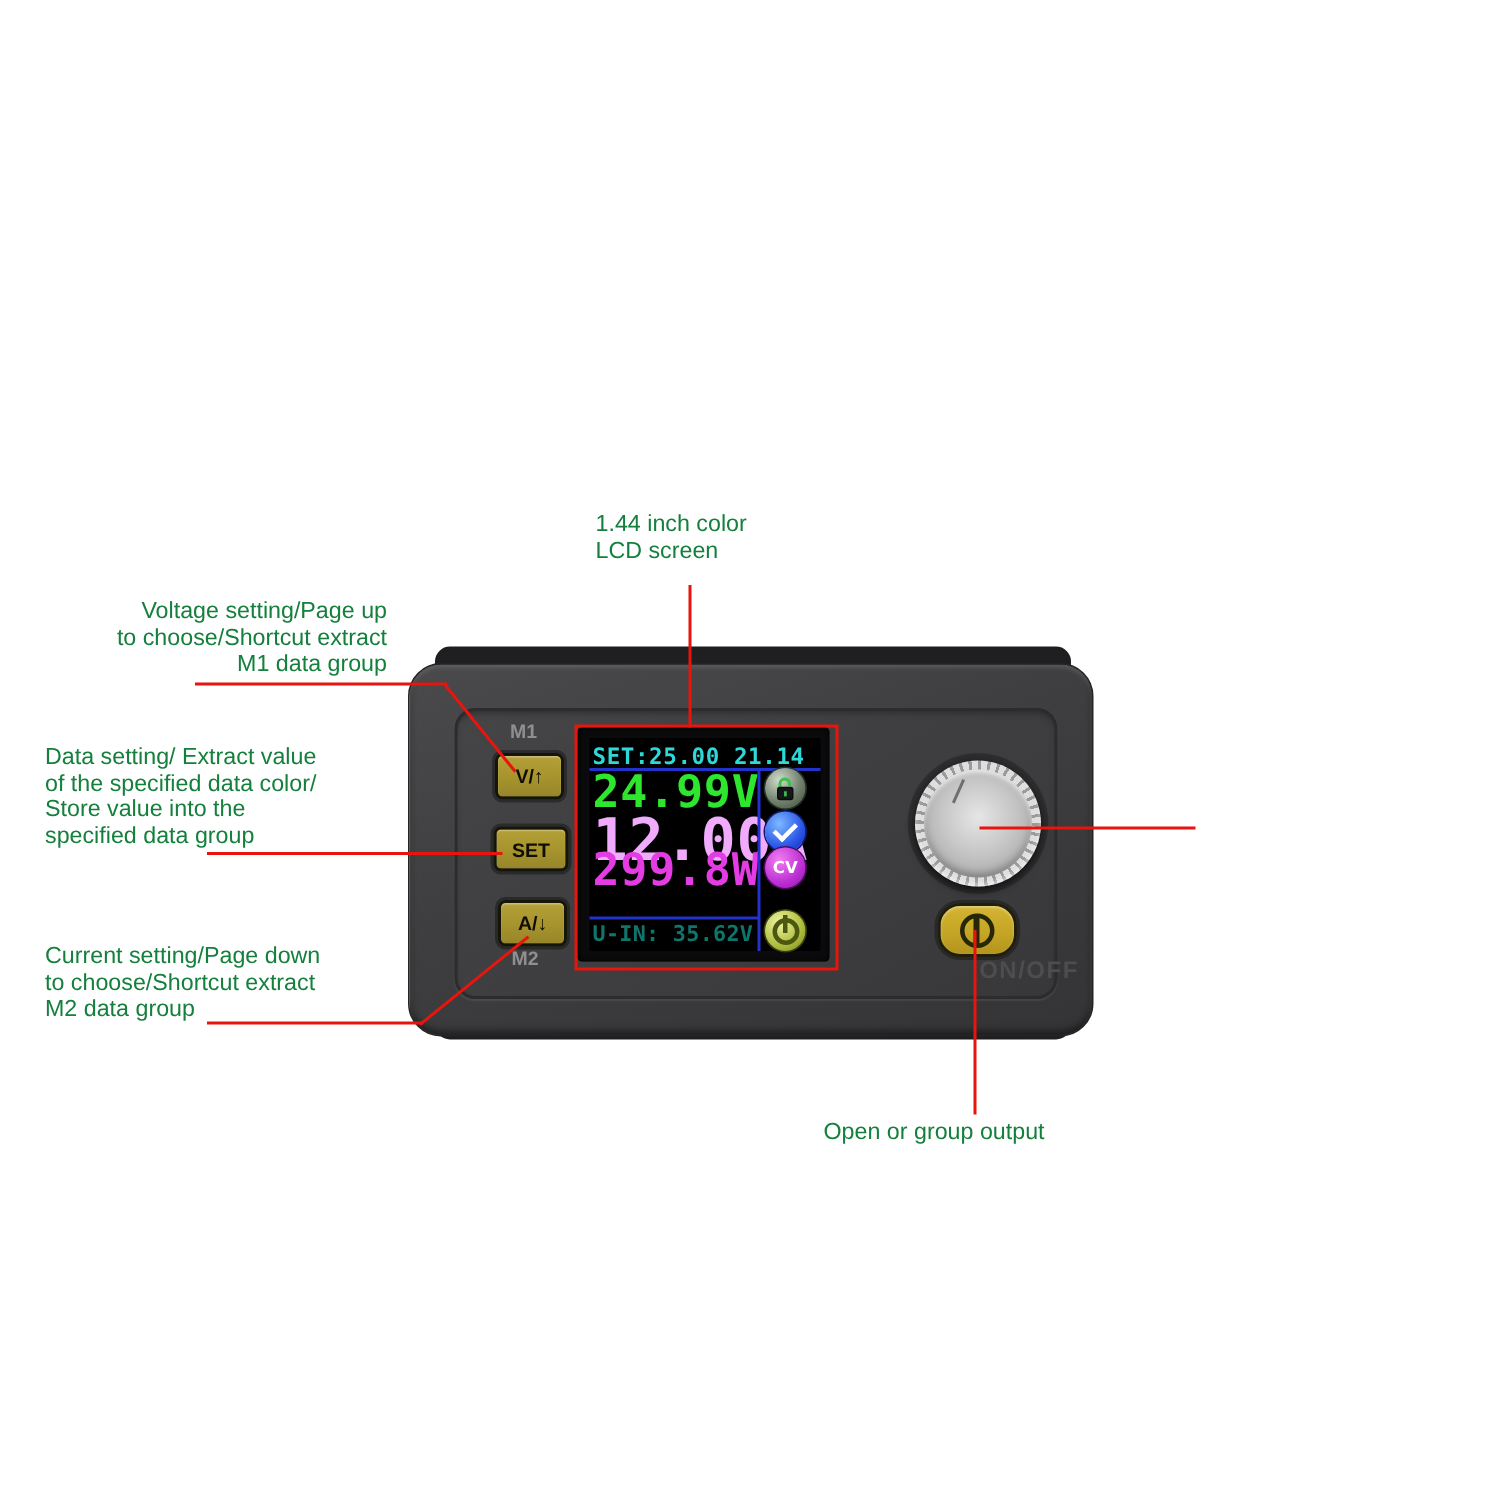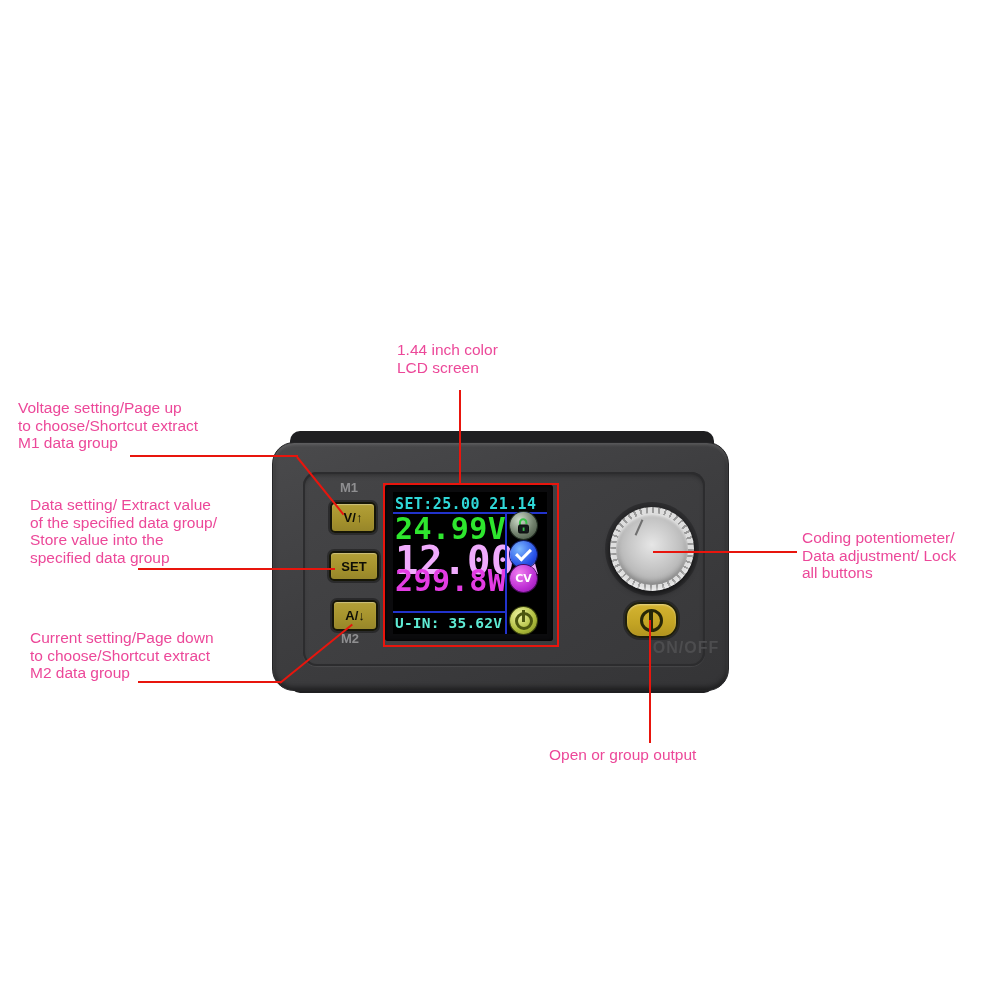--- a/index.html
+++ b/index.html
@@ -1,23 +1,23 @@
 <!DOCTYPE html>
 <html><head>
 <meta charset="utf-8">
 <style>
   html,body{margin:0;padding:0;background:#fff;}
   #canvas{position:relative;width:1000px;height:1000px;background:#ffffff;overflow:hidden;
           font-family:"Liberation Sans", sans-serif;}
 
   
-  .ann{position:absolute;color:#ec4899;font-size:15.5px;line-height:17.5px;
+  .ann{position:absolute;color:#15803d;font-size:15.5px;line-height:17.5px;
        white-space:pre-line;z-index:6;}
   #ann-lcd    {left:397px;top:341px;width:160px;}
-  #ann-voltage{left:18px; top:399px;width:230px;}
+  #ann-voltage{left:28px; top:399px;width:230px;text-align:right;}
   #ann-data   {left:30px; top:496px;width:240px;}
   #ann-current{left:30px; top:629px;width:230px;}
   #ann-knob   {left:802px;top:529px;width:190px;}
   #ann-output {left:549px;top:746px;width:180px;}
 
   
   .rline{position:absolute;background:#e8150d;z-index:7;}
   .rdiag{position:absolute;height:2px;background:#e8150d;transform-origin:0 50%;z-index:7;}
   #line-lcd-v   {left:459px;top:390px;width:2px;height:95px;}
   #line-v1-h    {left:130px;top:455px;width:168px;height:2px;}
@@ -59,21 +59,21 @@
   
   #lcd-bezel{position:absolute;left:385px;top:485px;width:168px;height:156px;background:#0b0b0d;
              border-radius:3px;z-index:3;box-shadow:inset 0 0 4px #000;}
   #lcd{position:absolute;left:393px;top:492px;width:154px;height:142px;background:#000;z-index:4;
        font-family:"DejaVu Sans Mono", monospace;font-weight:bold;}
   .lcd-row{position:absolute;left:2px;white-space:pre;}
   #lcd-set {top:3px;  color:#2fd8d8;font-size:15px;letter-spacing:.4px;}
   #lcd-v   {top:22px; color:#2ee62e;font-size:30px;line-height:30px;letter-spacing:.5px;}
   #lcd-a   {top:54px; color:#f0abfc;font-size:39px;line-height:30px;letter-spacing:.5px;}
   #lcd-w   {top:74px; color:#e33ce3;font-size:30px;line-height:30px;letter-spacing:.5px;}
-  #lcd-uin {top:123px;color:#5eead4;font-size:14.5px;letter-spacing:.2px;text-align:right;}
+  #lcd-uin {top:123px;color:#0f766e;font-size:14.5px;letter-spacing:.2px;text-align:right;}
   #lcd-hline1{position:absolute;left:0;top:20px;width:154px;height:2px;background:#2233cc;}
   #lcd-hline2{position:absolute;left:0;top:119px;width:113px;height:2px;background:#2233cc;}
   #lcd-vline {position:absolute;left:112px;top:22px;width:2px;height:120px;background:#2233cc;}
 
   .lcd-icon{position:absolute;left:117px;width:27px;height:27px;border-radius:50%;
             display:flex;align-items:center;justify-content:center;}
   #icon-lock {top:20px; background:radial-gradient(circle at 35% 30%,#cfdccb,#72816d 55%,#3c4a3a);
               box-shadow:0 0 0 1px #233023;}
   #icon-check{top:49px; background:radial-gradient(circle at 35% 30%,#7db9ff,#2a55e8 60%,#1322b0);
               box-shadow:0 0 0 1px #101a60;}
@@ -160,29 +160,26 @@
       <span class="onoff-glyph"></span>
     </button>
   <div id="label-onoff">ON/OFF</div>
 
   <div id="ann-lcd" class="ann">1.44 inch color
 LCD screen</div>
   <div id="ann-voltage" class="ann">Voltage setting/Page up
 to choose/Shortcut extract
 M1 data group</div>
   <div id="ann-data" class="ann">Data setting/ Extract value
-of the specified data group/
+of the specified data color/
 Store value into the
 specified data group</div>
   <div id="ann-current" class="ann">Current setting/Page down
 to choose/Shortcut extract
 M2 data group</div>
-  <div id="ann-knob" class="ann">Coding potentiometer/
-Data adjustment/ Lock
-all buttons</div>
   <div id="ann-output" class="ann">Open or group output</div>
 
   <div id="lcd-red-rect"></div>
   <div id="line-lcd-v" class="rline"></div>
   <div id="line-v1-h" class="rline"></div>
   <div id="line-v1-d" class="rdiag"></div>
   <div id="line-set-h" class="rline"></div>
   <div id="line-cur-h" class="rline"></div>
   <div id="line-cur-d" class="rdiag"></div>
   <div id="line-knob-h" class="rline"></div>

